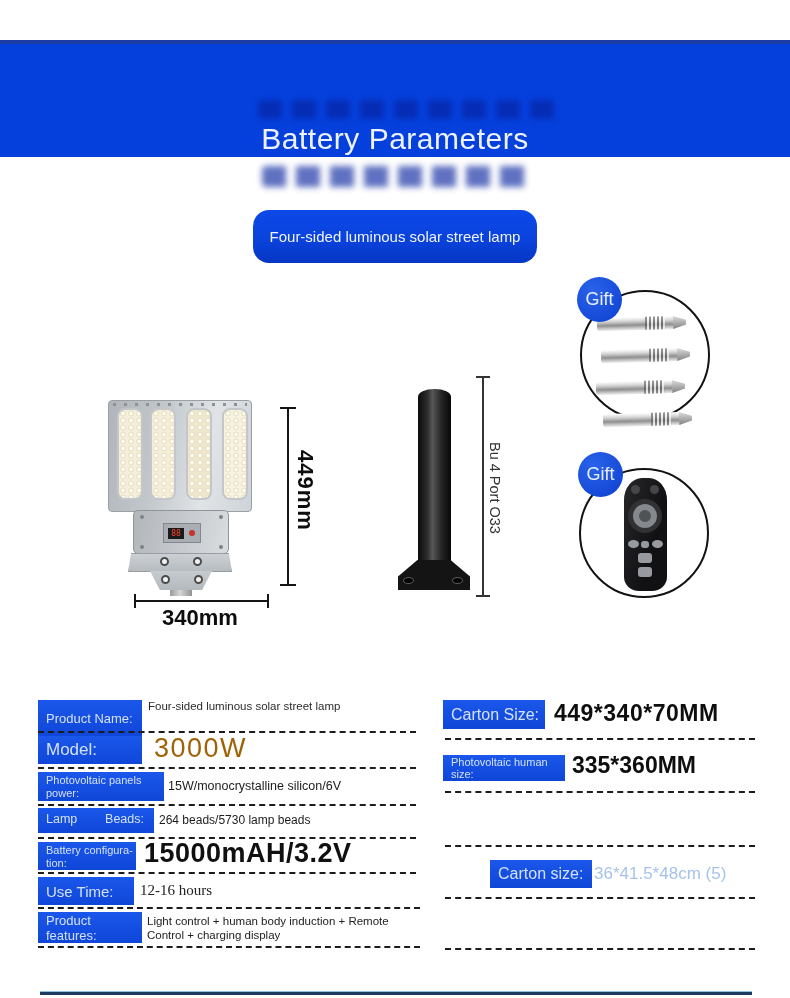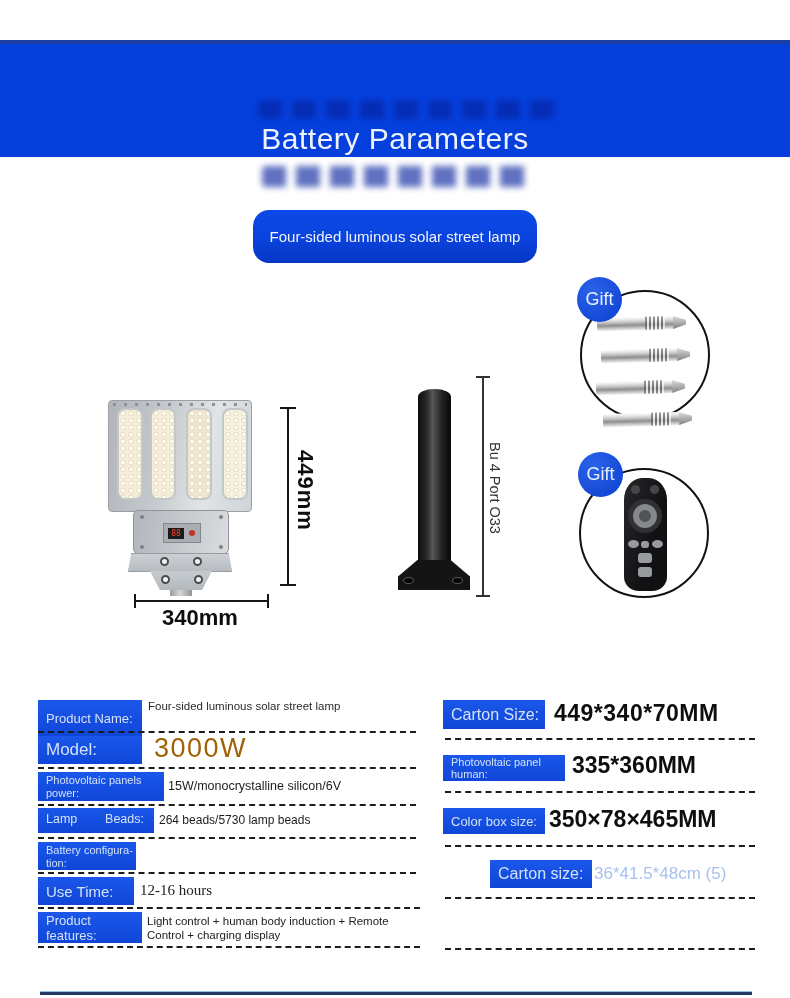--- a/index.html
+++ b/index.html
@@ -192,20 +192,21 @@
   <div class="dash dL3"></div>
 
   <div class="row L4">
     <div class="lbl just">Lamp Beads:</div>
     <div class="val">264 beads/5730 lamp beads</div>
   </div>
   <div class="dash dL4"></div>
 
   <div class="row L5">
     <div class="lbl">Battery configura-tion:</div>
+    <div class="val">15000mAH/3.2V</div>
   </div>
   <div class="dash dL5"></div>
 
   <div class="row L6">
     <div class="lbl">Use Time:</div>
     <div class="val">12-16 hours</div>
   </div>
   <div class="dash dL6"></div>
 
   <div class="row L7">
@@ -214,29 +215,25 @@
   </div>
   <div class="dash dL7"></div>
 
   <div class="row R1">
     <div class="lbl">Carton Size:</div>
     <div class="val">449*340*70MM</div>
   </div>
   <div class="dash dR1"></div>
 
   <div class="row R2">
-    <div class="lbl">Photovoltaic panel human:</div>
+    <div class="lbl">Photovoltaic human size:</div>
     <div class="val">335*360MM</div>
   </div>
   <div class="dash dR2"></div>
 
-  <div class="row R3">
-    <div class="lbl">Color box size:</div>
-    <div class="val">350×78×465MM</div>
-  </div>
   <div class="dash dR3"></div>
 
   <div class="row R4">
     <div class="lbl">Carton size:</div>
     <div class="val">36*41.5*48cm (5)</div>
   </div>
   <div class="dash dR4"></div>
 
   <div class="dash dR5"></div>
 

